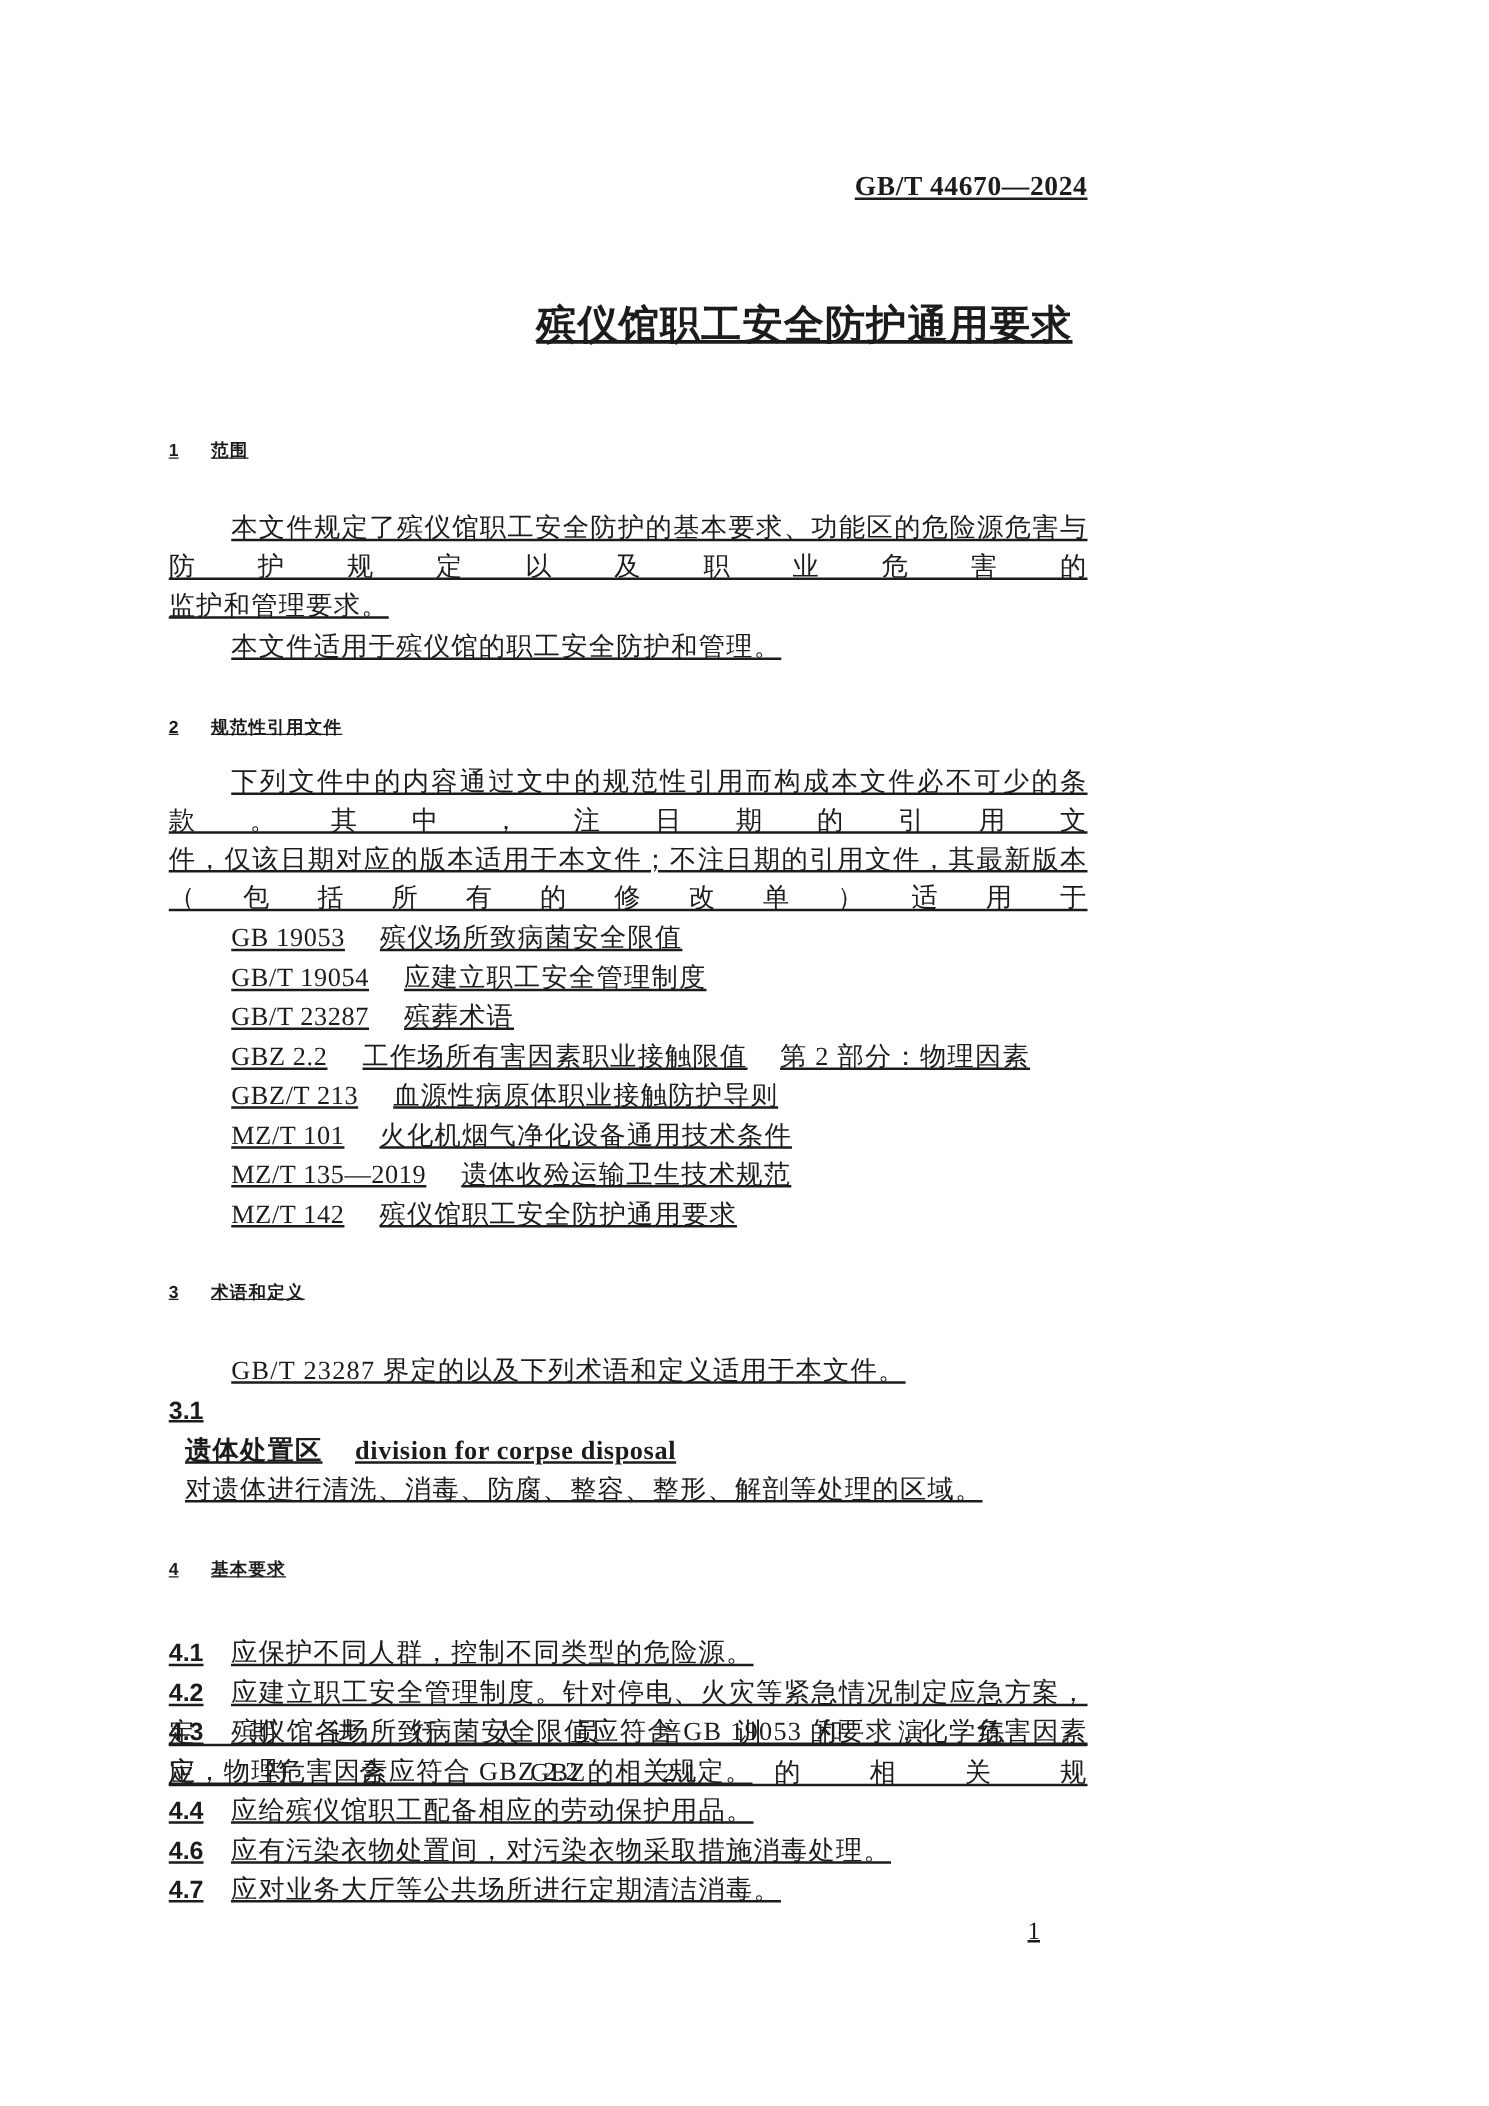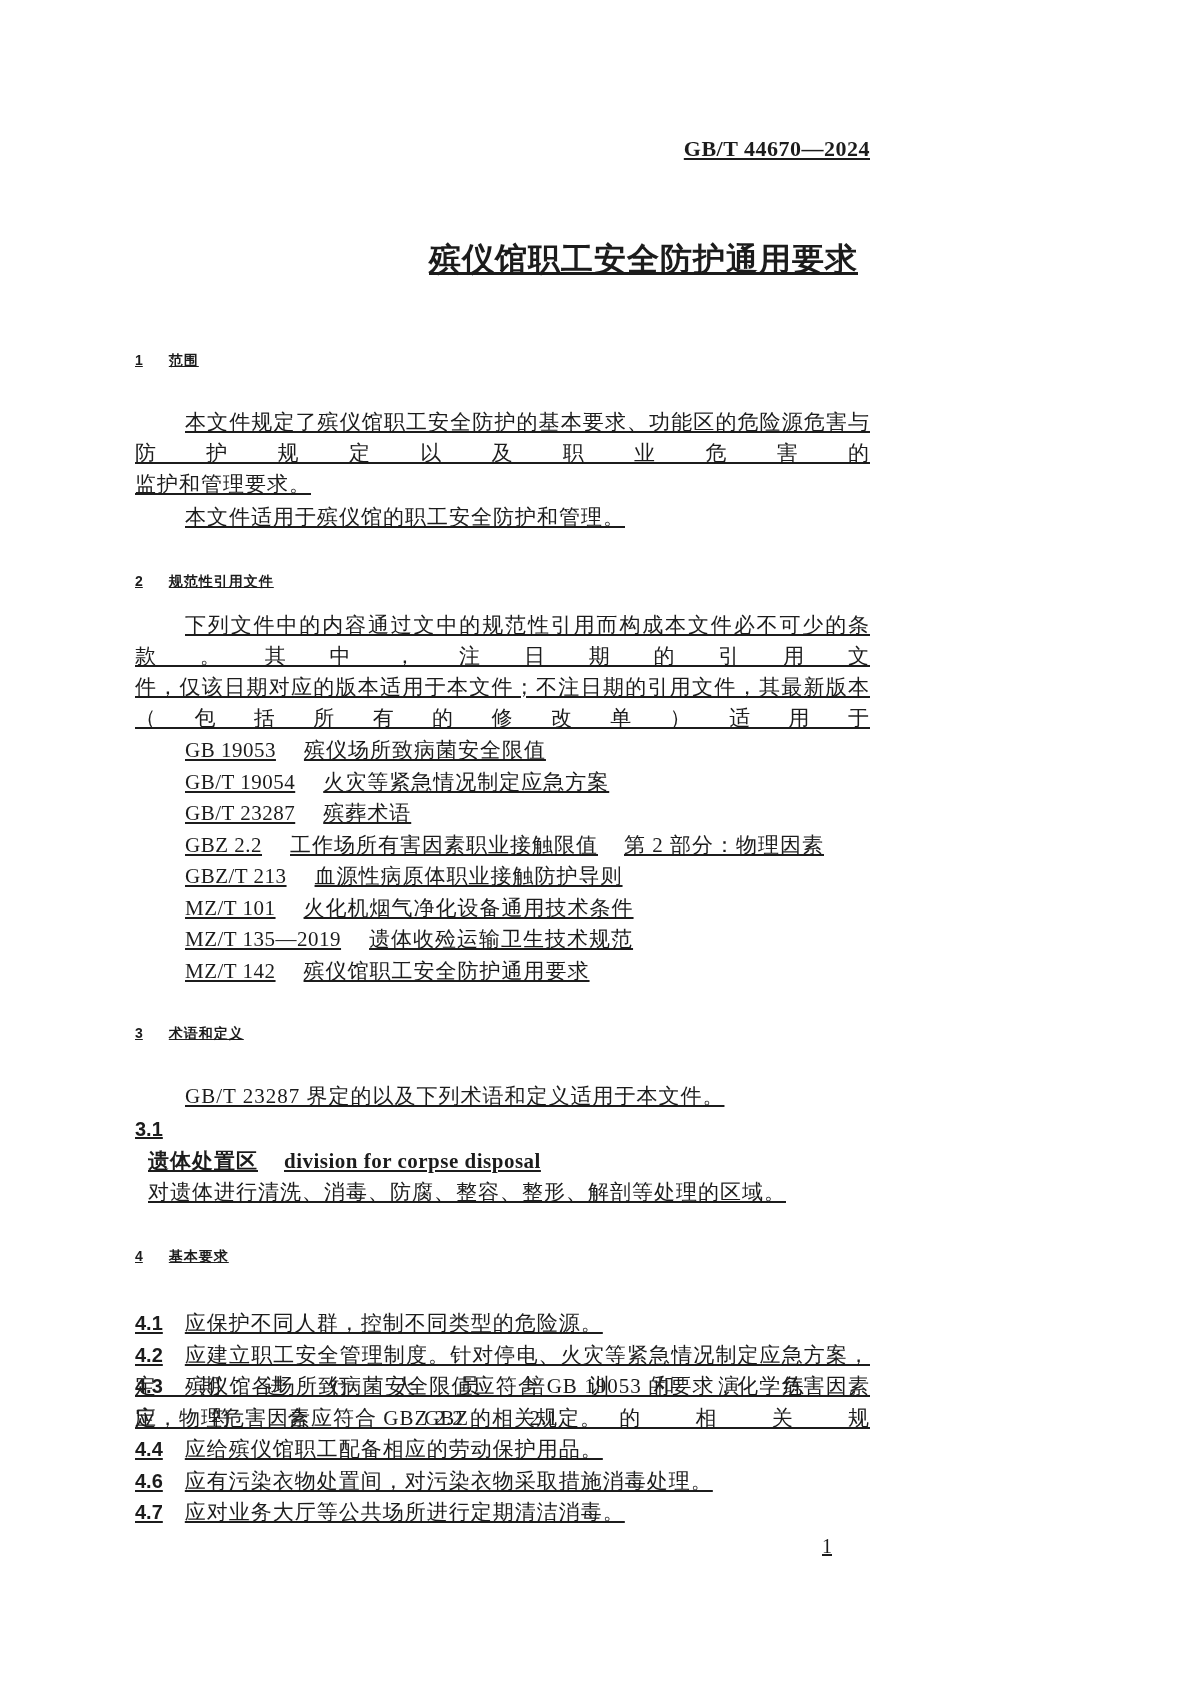--- a/index.html
+++ b/index.html
@@ -81,21 +81,21 @@
 
   <div class="sec-heading" style="margin-top:33px">
     <span class="sec-num">2</span><span>规范性引用文件</span>
   </div>
   <div style="margin-top:13px">
     <div class="line indent fill">下列文件中的内容通过文中的规范性引用而构成本文件必不可少的条款。其中，注日期的引用文</div>
     <div class="line fill">件，仅该日期对应的版本适用于本文件；不注日期的引用文件，其最新版本（包括所有的修改单）适用于</div>
   </div>
   <div class="refs" style="margin-top:1px">
     <div class="line"><span class="ref-code">GB 19053</span><span>殡仪场所致病菌安全限值</span></div>
-    <div class="line"><span class="ref-code">GB/T 19054</span><span>火灾等紧急情况制定应急方案</span></div>
+    <div class="line"><span class="ref-code">GB/T 19054</span><span>应建立职工安全管理制度</span></div>
     <div class="line"><span class="ref-code">GB/T 23287</span><span>殡葬术语</span></div>
     <div class="line"><span class="ref-code">GBZ 2.2</span><span>工作场所有害因素职业接触限值</span><span class="ref-part">第 2 部分：物理因素</span></div>
     <div class="line"><span class="ref-code">GBZ/T 213</span><span>血源性病原体职业接触防护导则</span></div>
     <div class="line"><span class="ref-code">MZ/T 101</span><span>火化机烟气净化设备通用技术条件</span></div>
     <div class="line"><span class="ref-code">MZ/T 135—2019</span><span>遗体收殓运输卫生技术规范</span></div>
     <div class="line"><span class="ref-code">MZ/T 142</span><span>殡仪馆职工安全防护通用要求</span></div>
   </div>
 
   <div class="sec-heading" style="margin-top:31px">
     <span class="sec-num">3</span><span>术语和定义</span>

